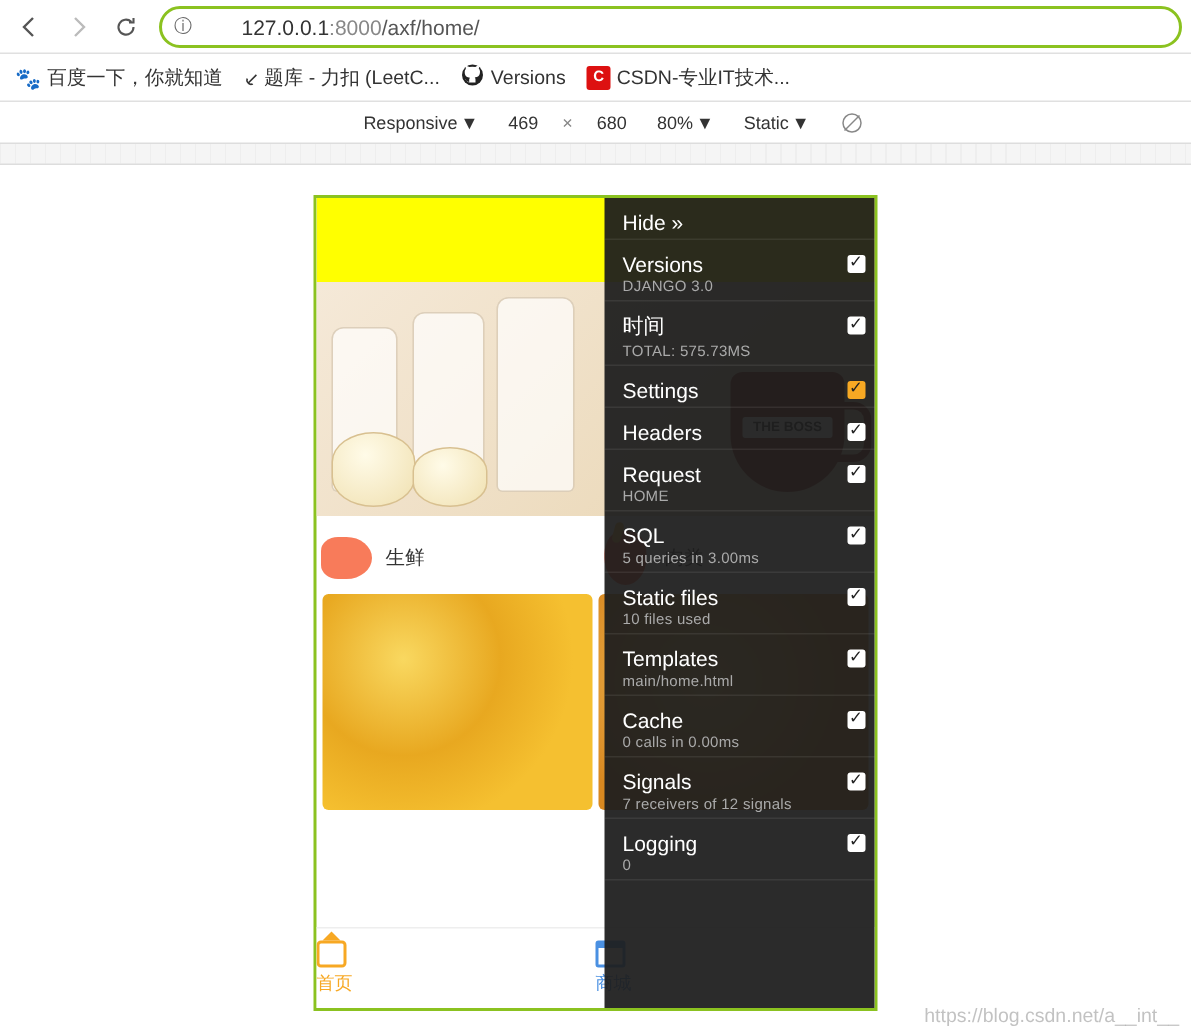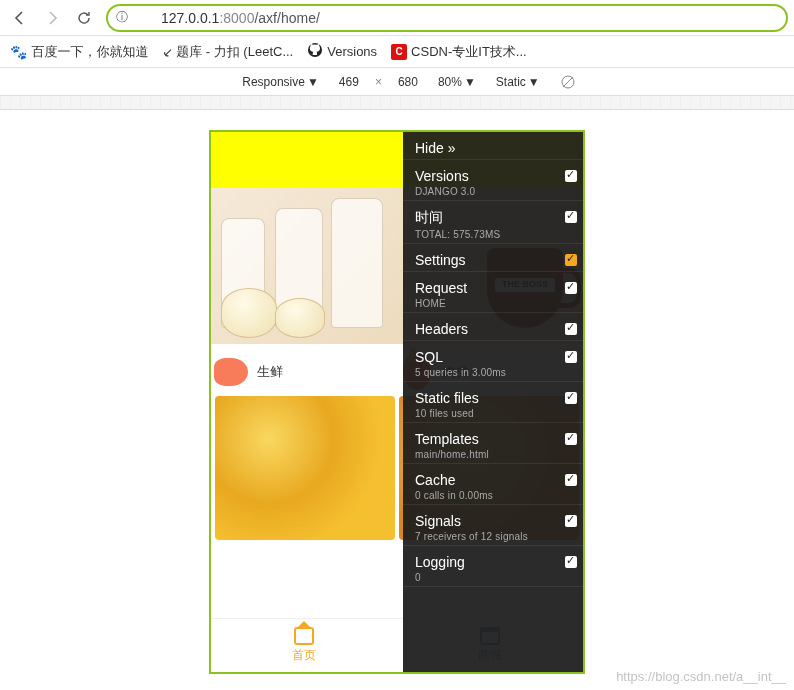--- a/index.html
+++ b/index.html
@@ -53,21 +53,21 @@
     .shrimp { width: 34px; height: 28px; border-radius: 40% 60% 60% 40%; background: #f87b5a; position: relative; }
     .meat { width: 28px; height: 36px; border-radius: 50% 50% 60% 60%; background: #f25a3d; position: relative; }
     .meat::after { content:''; position:absolute; left:6px; top:-6px; width:6px; height:14px; background:#f2b63d; border-radius:3px; transform: rotate(15deg); }
     
     .tiles { display: flex; gap: 4px; padding: 4px; }
     .tile { flex: 1; height: 144px; border-radius: 4px; }
     .t1 { background: radial-gradient(circle at 30% 30%, #f9d860, #e8a820 40%, #f5c030 70%); }
     .t2 { background: radial-gradient(circle at 40% 40%, #f5c868, #d88820 70%); }
     
     .bottom-nav { position: absolute; left: 0; right: 0; bottom: 0; height: 54px; display: flex; border-top: 1px solid #eee; background: #fff; }
-    .nav-item { flex: 1; display: flex; flex-direction: column; align-items: center; justify-content: center; gap: 2px; font-size: 12px; }
+    .nav-item { flex: 1; display: flex; flex-direction: column; justify-content: center; gap: 2px; font-size: 12px; }
     .nav-item.active { color: #f7a823; }
     .nav-item.inactive { color: #4a90e2; }
     .nav-ico { width: 20px; height: 18px; }
     .home-ico { border: 2px solid currentColor; border-radius: 3px; position: relative; }
     .home-ico::before { content: ''; position: absolute; left: 2px; top: -8px; width: 0; height: 0; border-left: 6px solid transparent; border-right: 6px solid transparent; border-bottom: 6px solid currentColor; }
     .shop-ico { border: 2px solid currentColor; border-top: 5px solid currentColor; border-radius: 2px; }
     
     
     .debug-panel { position: absolute; left: 192px; top: 0; width: 184px; height: 544px; background: rgba(30,30,30,0.94); color: #fff; font-size: 13px; overflow: hidden; }
     .dp-row { padding: 8px 12px 3px; border-bottom: 1px solid rgba(255,255,255,0.08); position: relative; }
@@ -204,29 +204,29 @@
       <div class="dp-row">
           <div class="dp-title">时间</div>
           <div class="dp-sub">Total: 575.73ms</div>
           <div class="dp-chk"></div>
         </div>
       <div class="dp-row">
           <div class="dp-title">Settings</div>
           <div class="dp-chk orange"></div>
         </div>
       <div class="dp-row">
+          <div class="dp-title">Headers</div>
+          <div class="dp-chk"></div>
+        </div>
+      <div class="dp-row">
           <div class="dp-title">Request</div>
           <div class="dp-sub">home</div>
           <div class="dp-chk"></div>
         </div>
       <div class="dp-row">
-          <div class="dp-title">Headers</div>
-          <div class="dp-chk"></div>
-        </div>
-      <div class="dp-row">
           <div class="dp-title">SQL</div>
           <div class="dp-sub"><span class="sm">5 queries in 3.00ms</span></div>
           <div class="dp-chk"></div>
         </div>
       <div class="dp-row">
           <div class="dp-title">Static files</div>
           <div class="dp-sub"><span class="sm">10 files used</span></div>
           <div class="dp-chk"></div>
         </div>
       <div class="dp-row">

